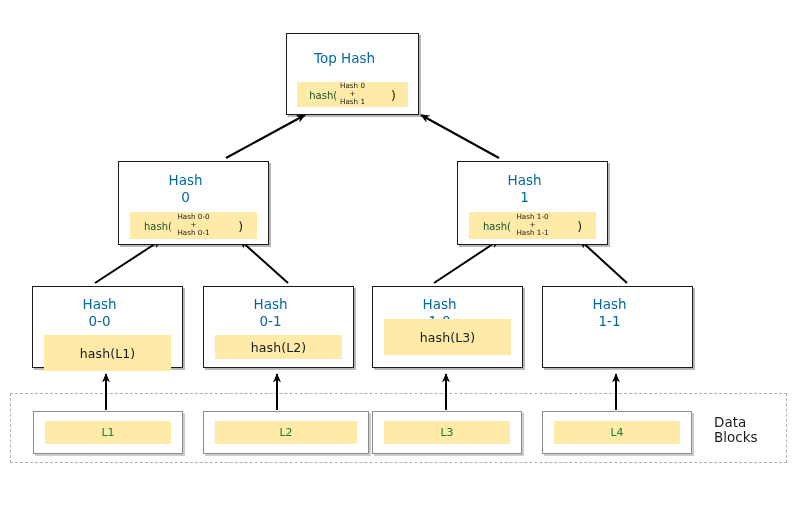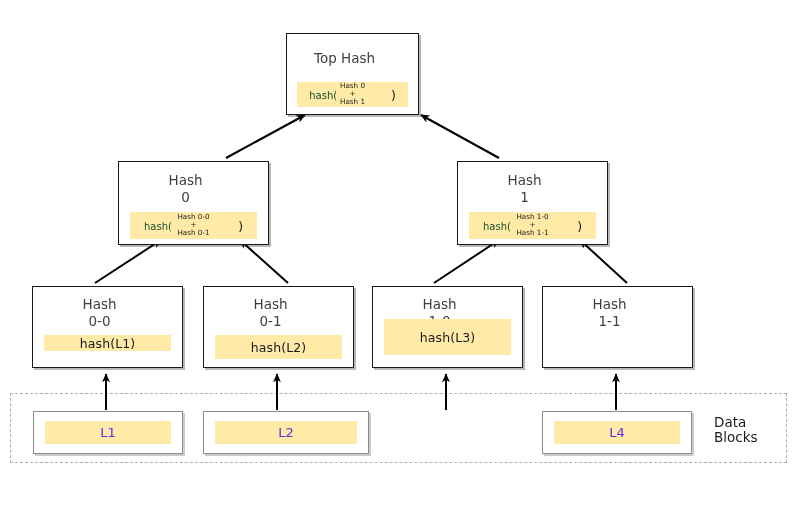--- a/index.html
+++ b/index.html
@@ -26,21 +26,21 @@
     background: #ffffff;
     border: 1px solid #1a1a1a;
     box-shadow: 2px 2px 0 0 rgba(0,0,0,0.28);
     z-index: 5;
   }
   .node-title {
     position: absolute;
     left: 0;
     right: 16px;
     text-align: center;
-    color: #404040;
+    color: #0369a1;
     font-size: 13.5px;
     line-height: 17px;
     white-space: pre-line;
   }
   .band {
     position: absolute;
     background: #ffeaa8;
     box-sizing: border-box;
     display: flex;
     align-items: center;
@@ -98,22 +98,22 @@
   .dblock-band {
     position: absolute;
     left: 11px;
     right: 11px;
     top: 9px;
     bottom: 9px;
     background: #ffeaa8;
     display: flex;
     align-items: center;
     justify-content: center;
-    color: #6d28d9;
-    font-size: 13px;
+    color: #15803d;
+    font-size: 11px;
   }
 
   
   .dashed-region {
     position: absolute;
     box-sizing: border-box;
     border: 1.4px dashed #b0b0b0;
     background: transparent;
     z-index: 1;
   }
@@ -206,21 +206,21 @@
 +
 Hash 1-1</span>
         <span class="fn-close">)</span>
       </div>
     </div>
   </div>
 
   <div class="node" style="left:32px; top:286px; width:151px; height:82px;">
     <div class="node-title" style="top:9px;">Hash
 0-0</div>
-    <div class="band band-plain" style="left:11px; right:11px; top:48px; height:16px;">hash(L1)</div>
+    <div class="band band-plain" style="left:11px; right:11px; top:48px; height:36px;">hash(L1)</div>
   </div>
 
   <div class="node" style="left:203px; top:286px; width:151px; height:82px;">
     <div class="node-title" style="top:9px;">Hash
 0-1</div>
     <div class="band band-plain" style="left:11px; right:11px; top:48px; height:24px;text-align:center;">hash(L2)</div>
   </div>
 
   <div class="node" style="left:372px; top:286px; width:151px; height:82px;">
     <div class="node-title" style="top:9px;">Hash
@@ -236,20 +236,23 @@
   <div class="dashed-region" style="left:10px; top:393px; width:777px; height:70px;"></div>
 
   <div class="dblock" style="left:33px; top:411px; width:150px; height:43px;">
     <div class="dblock-band">L1</div>
   </div>
 
   <div class="dblock" style="left:203px; top:411px; width:166px; height:43px;">
     <div class="dblock-band">L2</div>
   </div>
 
+  <div class="dblock" style="left:372px; top:411px; width:150px; height:43px;">
+    <div class="dblock-band">L3</div>
+  </div>
 
   <div class="dblock" style="left:542px; top:411px; width:150px; height:43px;text-align:center;">
     <div class="dblock-band">L4</div>
   </div>
 
   <div class="region-label" style="left:714px; top:415px;">Data
 Blocks</div>
 
 </div>
 

